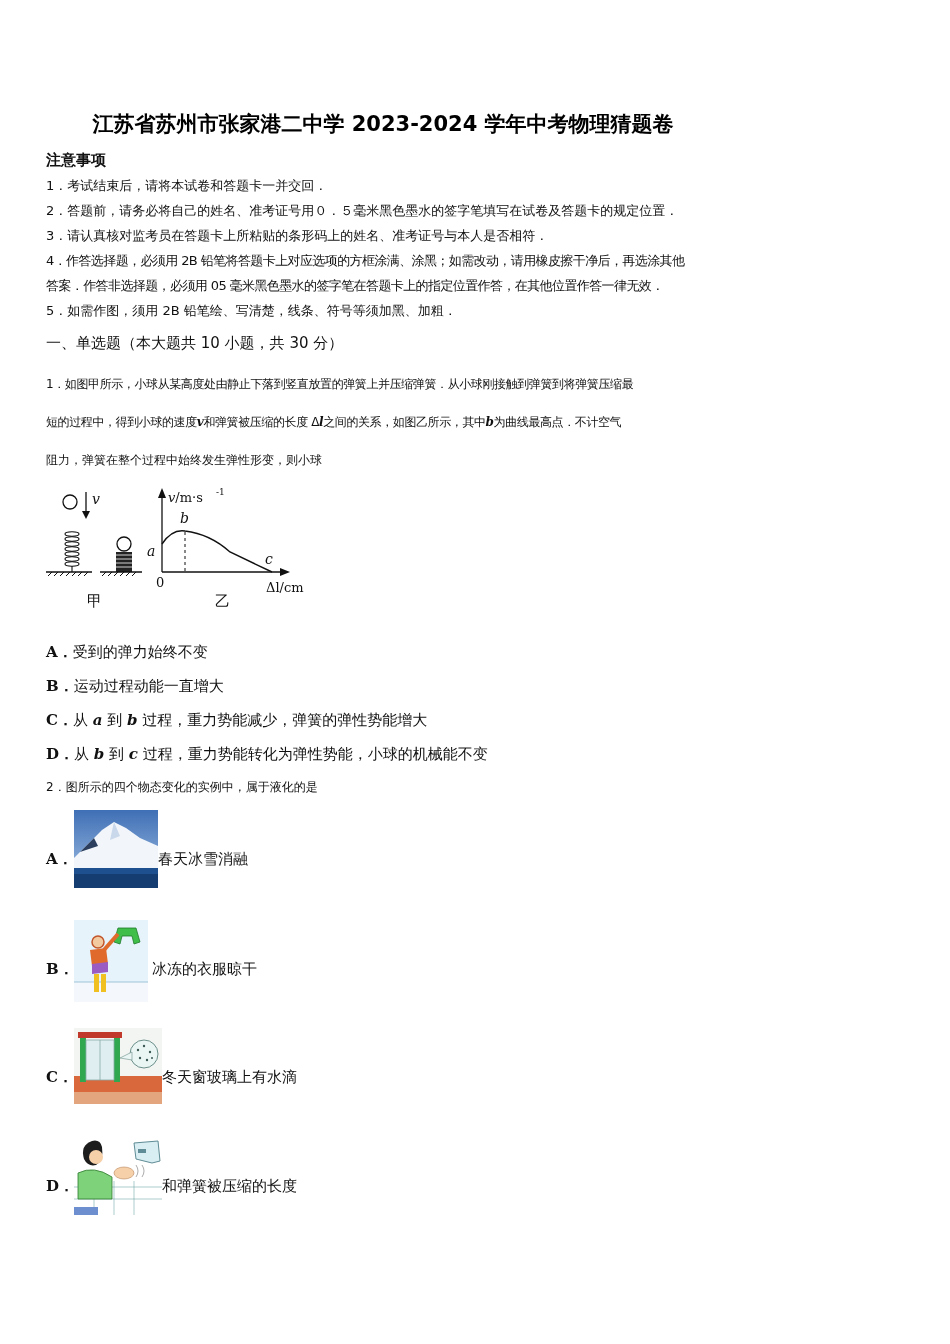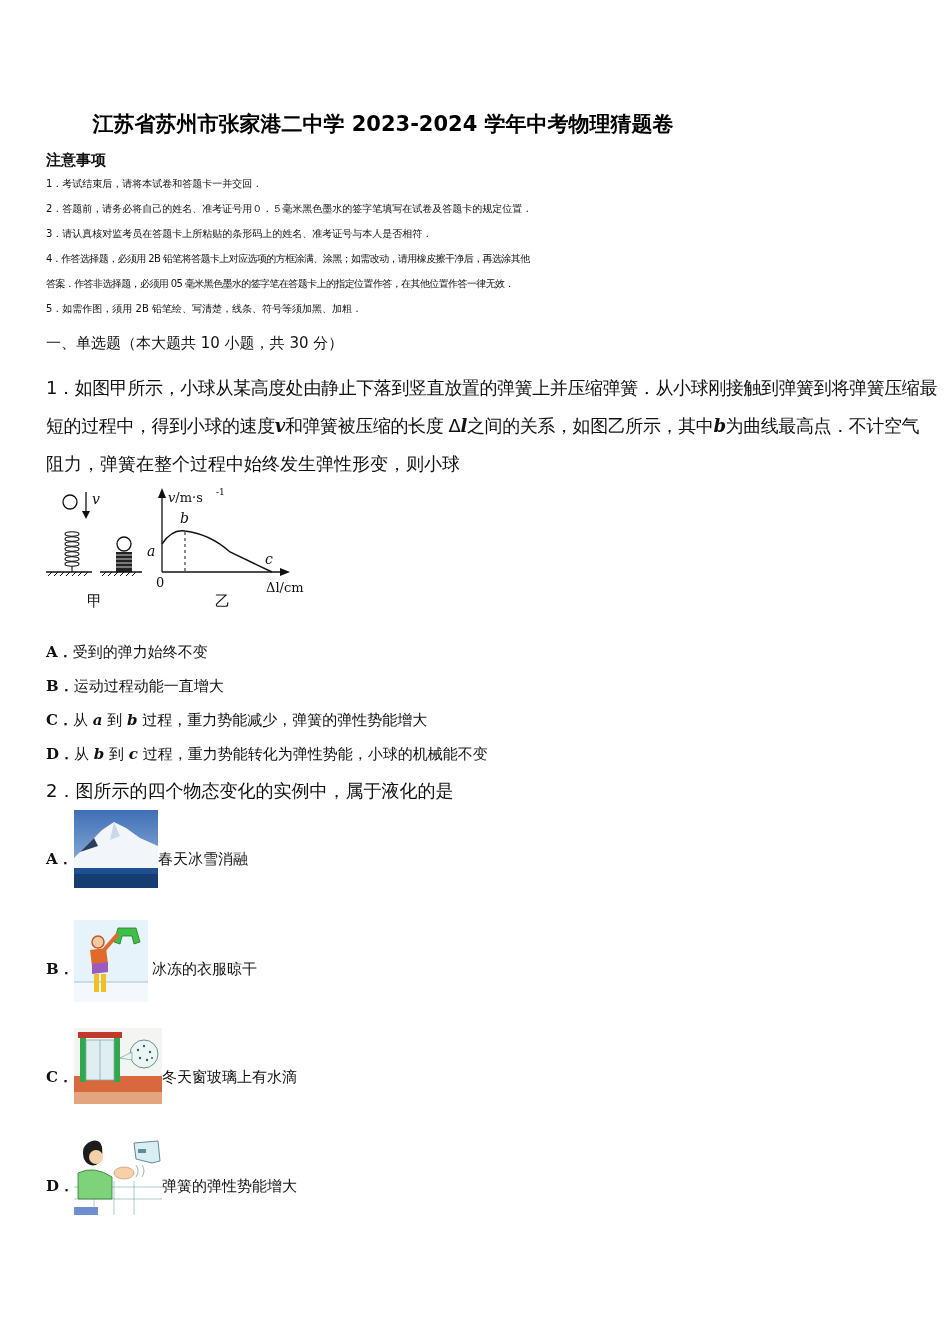--- a/index.html
+++ b/index.html
@@ -6,23 +6,23 @@
     body {
       width: 950px; height: 1344px; position: relative; overflow: hidden;
       font-family: "DejaVu Sans", "Liberation Sans", sans-serif;
       color: #111111;
     }
     .title {
       position: absolute; top: 110px; left: 0; width: 766px; text-align: center;
       font-size: 21px; font-weight: bold; letter-spacing: 0px; color: #000;
     }
     .notes-head { position: absolute; left: 46px; top: 151px; font-size: 15px; font-weight: bold; }
-    .note-line { position: absolute; left: 46px; font-size: 10px; white-space: nowrap; }
+    .note-line { position: absolute; left: 46px; font-size: 13px; white-space: nowrap; }
     .section-head { position: absolute; left: 46px; top: 334px; font-size: 15px; }
-    .q-line { position: absolute; left: 46px; font-size: 18px; white-space: nowrap; }
+    .q-line { position: absolute; left: 46px; font-size: 12px; white-space: nowrap; }
     .q-line i, .opt i { font-family: "DejaVu Serif", "Liberation Serif", serif; font-style: italic; font-weight: bold; }
     .figure { position: absolute; left: 40px; top: 482px; width: 290px; height: 135px; }
     .opt { position: absolute; left: 46px; font-size: 15px; white-space: nowrap; }
     .opt-label { font-family: "DejaVu Serif", "Liberation Serif", serif; font-weight: bold; }
     .img-opt { position: absolute; left: 46px; }
     .img-opt .letter {
       position: absolute; left: 0; font-family: "DejaVu Serif", "Liberation Serif", serif;
       font-weight: bold; font-size: 15px;
     }
     .img-opt .pic { position: absolute; left: 28px; top: 0; }
@@ -205,14 +205,14 @@
     </g>
     <path d="M60,6 L84,4 L86,24 L78,26 L62,22 Z" fill="#d8eef2" stroke="#5f8c96" stroke-width="1"></path>
     <rect x="64" y="12" width="8" height="4" fill="#5f8c96"></rect>
     <path d="M18,4 Q6,8 10,22 Q14,30 22,28 Q30,24 28,10 Q26,2 18,4 Z" fill="#1c1c1c"></path>
     <circle cx="22" cy="20" r="7" fill="#f6d0a9"></circle>
     <path d="M4,36 Q20,28 38,40 L38,62 L4,62 Z" fill="#7ed27a" stroke="#2f7a2f" stroke-width="0.8"></path>
     <ellipse cx="50" cy="36" rx="10" ry="6" fill="#f6d0a9" stroke="#b8855a" stroke-width="0.6"></ellipse>
     <path d="M62,28 Q66,34 62,40 M68,28 Q72,34 68,40" stroke="#888" stroke-width="0.7" fill="none"></path>
     <rect x="0" y="70" width="24" height="8" fill="#6d8fd0"></rect>
   </svg>
-  <span class="caption" style="left:116px; top:40px;">弹簧的弹性势能增大</span>
+  <span class="caption" style="left:116px; top:40px;">和弹簧被压缩的长度</span>
 </div>
 
 </body></html>

